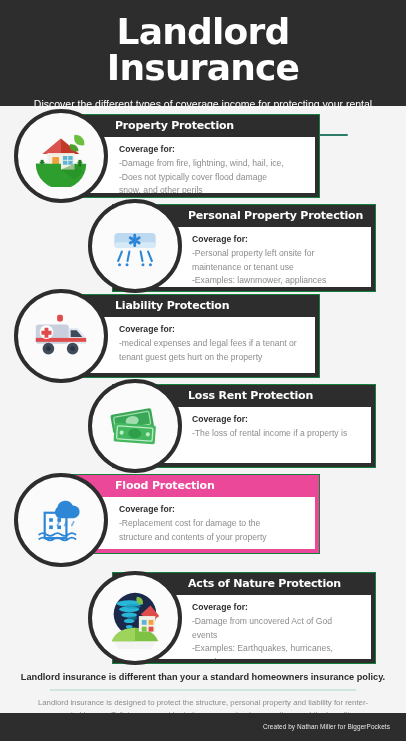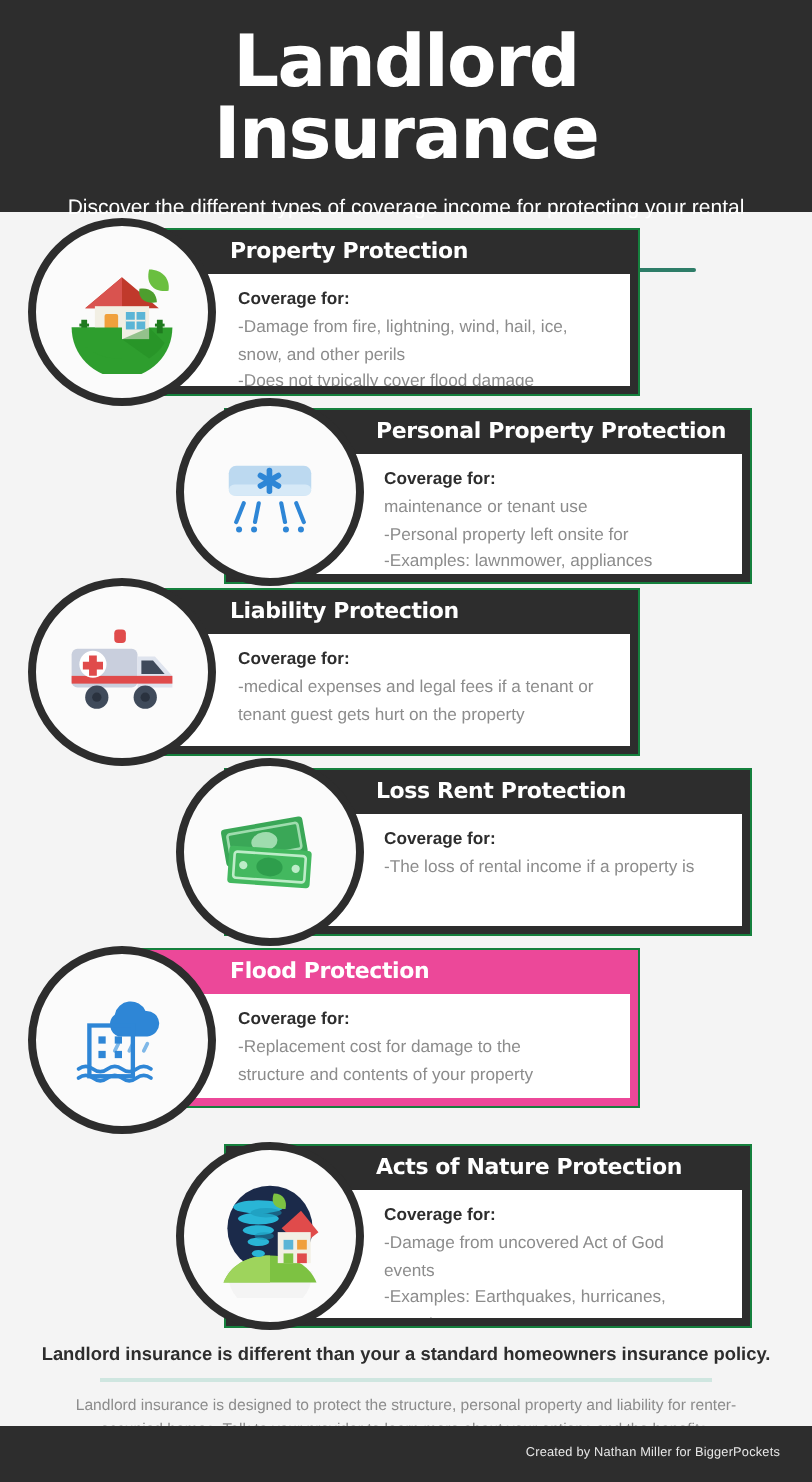--- a/index.html
+++ b/index.html
@@ -178,22 +178,22 @@
   <div id="header-rule" style="background: rgb(46, 125, 104);"></div>
 </div>
 
 <div id="sections">
     <div class="section left" style="top: 8px; height: 84px;">
       <div class="card" style="width: 258px; height: 84px; background: rgb(45, 45, 45);">
         <div class="card-title">Property Protection</div>
         <div class="card-body">
           <div class="coverage-label">Coverage for:</div>
           <div class="coverage-line" style="color: rgb(140, 140, 140);">-Damage from fire, lightning, wind, hail, ice,</div>
+          <div class="coverage-line" style="color: rgb(140, 140, 140);">-Does not typically cover flood damage</div>
           <div class="coverage-line" style="color: rgb(140, 140, 140);">snow, and other perils</div>
-          <div class="coverage-line" style="color: rgb(140, 140, 140);">-Does not typically cover flood damage</div>
         </div>
       </div>
       <div class="icon-circle" style="top: -5px; border-color: rgb(45, 45, 45);">
         <svg width="62" height="62" viewBox="0 0 64 64">
     <path d="M6 40a26 26 0 0 0 52 0z" fill="#2e9e2e"></path>
     <path d="M32 14L13 30h38z" fill="#c0392b"></path>
     <path d="M32 14L13 30h19z" fill="#d9534f"></path>
     <rect x="18" y="29" width="28" height="17" fill="#f2efe4"></rect>
     <rect x="23" y="33" width="7" height="13" rx="1" fill="#f0a03c"></rect>
     <rect x="34" y="32" width="10" height="9" fill="#5bb5d6"></rect>
@@ -208,22 +208,22 @@
     <path d="M6 40a26 26 0 0 0 26 16V40z" fill="#2e9e2e"></path>
     <path d="M32 46l14 10a26 26 0 0 0 8-8L46 40z" fill="#228a22" opacity="0.45"></path>
   </svg>
       </div>
     </div>
     <div class="section right" style="top: 98px; height: 84px;">
       <div class="card" style="width: 264px; height: 88px; background: rgb(45, 45, 45);">
         <div class="card-title">Personal Property Protection</div>
         <div class="card-body">
           <div class="coverage-label">Coverage for:</div>
+          <div class="coverage-line" style="color: rgb(140, 140, 140);">-Personal property left onsite for</div>
           <div class="coverage-line" style="color: rgb(140, 140, 140);">maintenance or tenant use</div>
-          <div class="coverage-line" style="color: rgb(140, 140, 140);">-Personal property left onsite for</div>
           <div class="coverage-line" style="color: rgb(140, 140, 140);">-Examples: lawnmower, appliances</div>
         </div>
       </div>
       <div class="icon-circle" style="top: -5px; border-color: rgb(45, 45, 45);">
         <svg width="60" height="60" viewBox="0 0 64 64">
     <rect x="10" y="18" width="44" height="16" rx="4" fill="#bcd9f0"></rect>
     <rect x="10" y="28" width="44" height="6" rx="3" fill="#d6e9f7"></rect>
     <g fill="#2e86d6">
       <rect x="30.2" y="19" width="3" height="14" rx="1.4"></rect>
       <rect x="30.2" y="19" width="3" height="14" rx="1.4" transform="rotate(60 31.7 26)"></rect>

